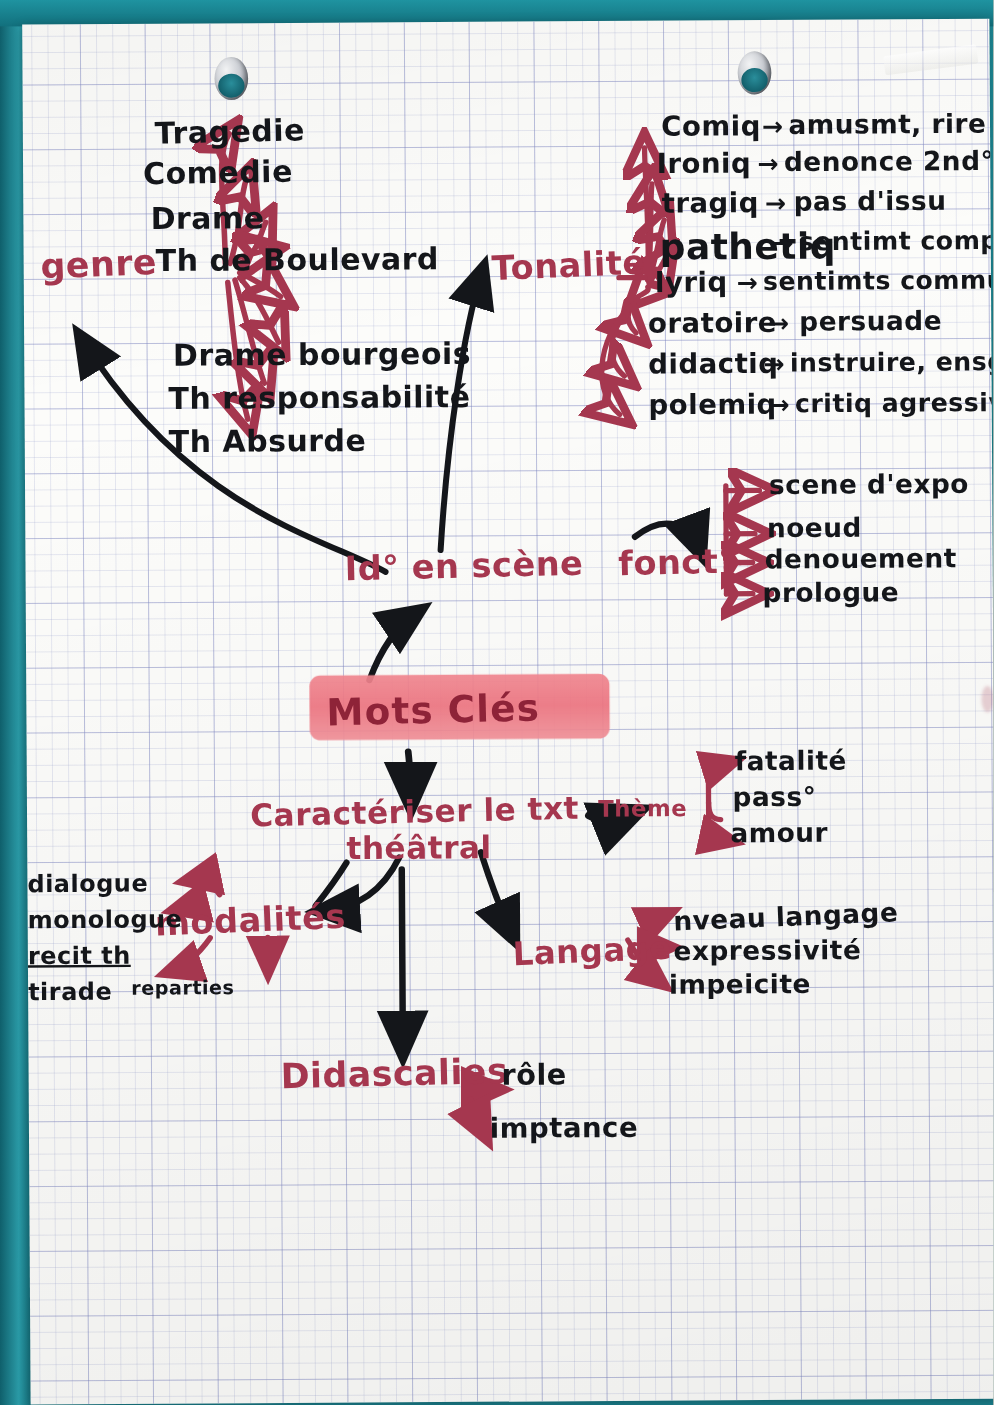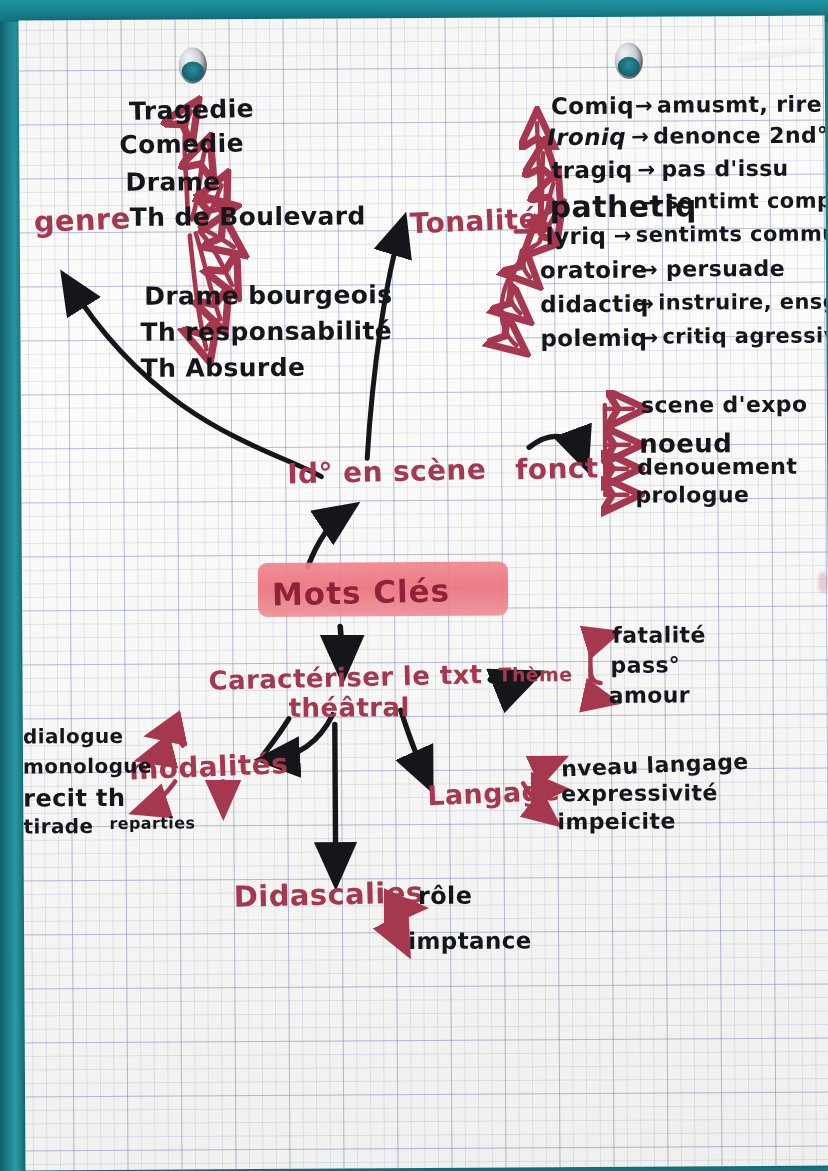--- a/index.html
+++ b/index.html
@@ -198,21 +198,21 @@
 
     <div class="ink red hand" style="left:390px;top:190px;font-size:28px;transform:rotate(-2deg);">Tonalité</div>
 
     <div style="position:absolute;left:532px;top:78px;">
       <div style="position:relative;height:31px;">
         <span class="ink black hand" style="left:0;top:0;font-size:23px;">Comiq</span>
         <span class="ink black hand" style="left:84px;top:1px;font-size:21px;">→</span>
         <span class="ink black hand" style="left:106px;top:0;font-size:22px;">amusmt, rire</span>
       </div>
       <div style="position:relative;height:33px;">
-        <span class="ink black hand" style="left:-4px;top:0;font-size:23px;font-style:italic;">Ironiq</span>
+        <span class="ink black hand" style="left:-4px;top:0;font-size:23px;">Ironiq</span>
         <span class="ink black hand" style="left:80px;top:1px;font-size:21px;">→</span>
         <span class="ink black hand" style="left:102px;top:0;font-size:22px;">denonce 2nd°C</span>
       </div>
       <div style="position:relative;height:33px;">
         <span class="ink black hand" style="left:0;top:0;font-size:23px;">tragiq</span>
         <span class="ink black hand" style="left:86px;top:1px;font-size:21px;">→</span>
         <span class="ink black hand" style="left:110px;top:0;font-size:22px;">pas d'issu</span>
       </div>
       <div style="position:relative;height:33px;">
         <span class="ink black hand" style="left:-2px;top:0;font-size:30px;">pathetiq</span>
@@ -239,21 +239,21 @@
         <span class="ink black hand" style="left:88px;top:1px;font-size:21px;">→</span>
         <span class="ink black hand" style="left:110px;top:0;font-size:21px;">critiq agressiv</span>
       </div>
     </div>
 
     <div class="ink red hand" style="left:266px;top:440px;font-size:28px;transform:rotate(-1deg);">Id° en scène</div>
 
     <div class="ink red hand" style="left:494px;top:438px;font-size:28px;transform:rotate(-1deg);">fonct°</div>
 
     <div class="ink black hand" style="left:620px;top:378px;font-size:22px;">scene d'expo</div>
-    <div class="ink black hand" style="left:618px;top:414px;font-size:26px;">noeud</div>
+    <div class="ink black hand" style="left:618px;top:414px;font-size:22px;">noeud</div>
     <div class="ink black hand" style="left:616px;top:440px;font-size:22px;">denouement</div>
     <div class="ink black hand" style="left:614px;top:468px;font-size:22px;">prologue</div>
 
     <div class="center-box"></div>
     <div class="center-label">Mots Clés</div>
 
     <div class="ink red hand" style="left:186px;top:646px;font-size:26px;transform:rotate(-1deg);">Caractériser le txt</div>
     <div class="ink red hand" style="left:266px;top:676px;font-size:26px;">théâtral</div>
 
     <div class="ink red hand" style="left:476px;top:648px;font-size:19px;">Thème</div>
@@ -262,21 +262,21 @@
     <div class="ink black hand" style="left:586px;top:668px;font-size:22px;">amour</div>
 
     <div class="ink red hand" style="left:404px;top:762px;font-size:27px;transform:rotate(-2deg);">Langage</div>
     <div class="ink black hand" style="left:538px;top:738px;font-size:22px;transform:rotate(-2deg);">nveau langage</div>
     <div class="ink black hand" style="left:538px;top:766px;font-size:22px;">expressivité</div>
     <div class="ink black hand" style="left:534px;top:794px;font-size:22px;">impeicite</div>
 
     <div class="ink red hand" style="left:106px;top:734px;font-size:28px;transform:rotate(-2deg);">modalités</div>
     <div class="ink black hand" style="left:0px;top:706px;font-size:20px;">dialogue</div>
     <div class="ink black hand" style="left:0px;top:736px;font-size:20px;">monologue</div>
-    <div class="ink black hand" style="left:0px;top:766px;font-size:24px;">recit th</div>
+    <div class="ink black hand" style="left:0px;top:766px;font-size:20px;text-decoration:underline;">recit th</div>
     <div class="ink black hand" style="left:0px;top:796px;font-size:20px;">tirade</div>
     <div class="ink black hand" style="left:86px;top:796px;font-size:16px;">reparties</div>
 
     <div class="ink red hand" style="left:210px;top:862px;font-size:29px;transform:rotate(-1deg);">Didascalies</div>
     <div class="ink black hand" style="left:394px;top:866px;font-size:24px;">rôle</div>
     <div class="ink black hand" style="left:384px;top:912px;font-size:23px;">imptance</div>
 
     <div class="smudge" style="left:796px;top:556px;"></div>
   </div>
 </div>

